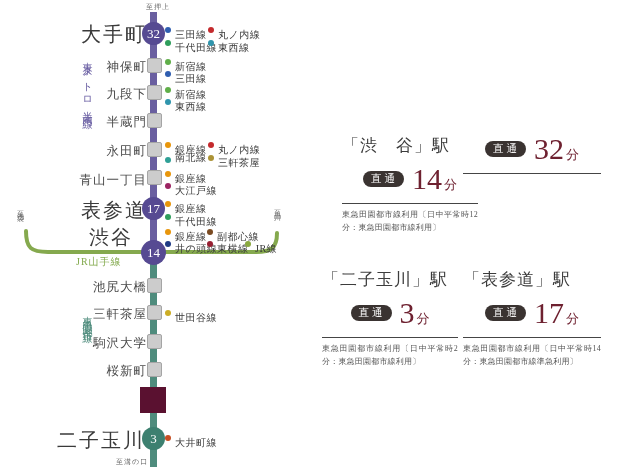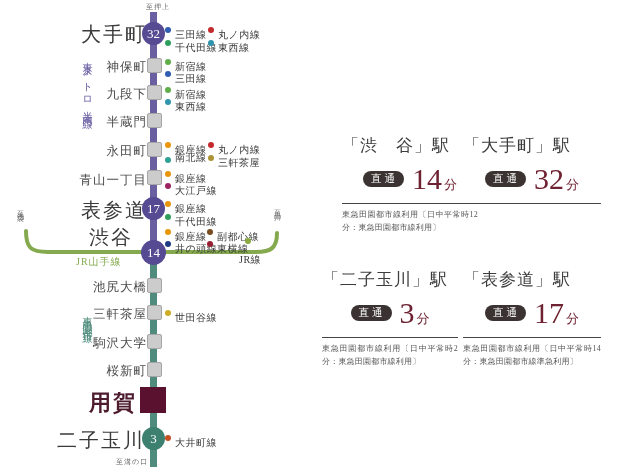--- a/index.html
+++ b/index.html
@@ -165,42 +165,41 @@
     <span class="lbl">副都心線</span>
   </div>
   <div class="chip" style="left:165px;top:238px;">
     <span class="dot" style="background-color: rgb(31, 58, 133);"></span>
     <span class="lbl">井の頭線</span>
   </div>
   <div class="chip" style="left:207px;top:238px;">
     <span class="dot" style="background-color: rgb(151, 31, 50);"></span>
     <span class="lbl">東横線</span>
   </div>
-  <div class="chip" style="left:239px;top:238px;flex-direction:column;">
+  <div class="chip" style="left:245px;top:238px;">
     <span class="dot" style="background-color: rgb(138, 169, 63);"></span>
     <span class="lbl">JR線</span>
   </div>
 
   <div class="st-name small" style="right:495px;top:279px;">池尻大橋</div>
   <div class="st-square" style="left:147px;top:278px;"></div>
 
   <div class="st-name small" style="right:495px;top:306px;">三軒茶屋</div>
   <div class="st-square" style="left:147px;top:305px;"></div>
   <div class="chip" style="left:165px;top:307px;">
     <span class="dot" style="background-color: rgb(204, 173, 37);"></span>
     <span class="lbl">世田谷線</span>
   </div>
 
   <div class="st-name small" style="right:495px;top:335px;padding-left:8px;">駒沢大学</div>
   <div class="st-square" style="left:147px;top:334px;"></div>
 
   <div class="st-name small" style="right:495px;top:363px;">桜新町</div>
   <div class="st-square" style="left:147px;top:362px;"></div>
 
-  <div class="st-name featured" style="right:505px;top:388px;color:#4d1b2e;">用賀</div>
   <div class="st-bigsquare" style="left: 140px; top: 387px; background-color: rgb(90, 17, 48);"></div>
 
   <div class="st-name major" style="right:497px;top:427px;">二子玉川</div>
   <div class="st-circle" style="left: 142px; top: 427px; width: 23px; height: 23px; background-color: rgb(61, 128, 112);">
     <span>3</span>
   </div>
   <div class="chip" style="left:165px;top:432px;">
     <span class="dot" style="background-color: rgb(198, 79, 36);"></span>
     <span class="lbl">大井町線</span>
   </div>
@@ -210,21 +209,20 @@
     <div class="timerow">
       <span class="badge">直通</span>
       <span class="mins" style="color:#6e2130;">14</span>
       <span class="unit" style="color:#6e2130;">分</span>
     </div>
     <hr class="rule">
     <div class="note">東急田園都市線利用〔日中平常時12分：東急田園都市線利用〕</div>
   </div>
 
   <div class="block" style="left:463px;top:134px;width:138px;">
-    <div class="title">「大手町」駅</div>
     <div class="timerow">
       <span class="badge">直通</span>
       <span class="mins" style="color:#6e2130;">32</span>
       <span class="unit" style="color:#6e2130;">分</span>
     </div>
     <hr class="rule">
   </div>
 
   <div class="block" style="left:322px;top:268px;width:136px;">
     <div class="title">「二子玉川」駅</div>

